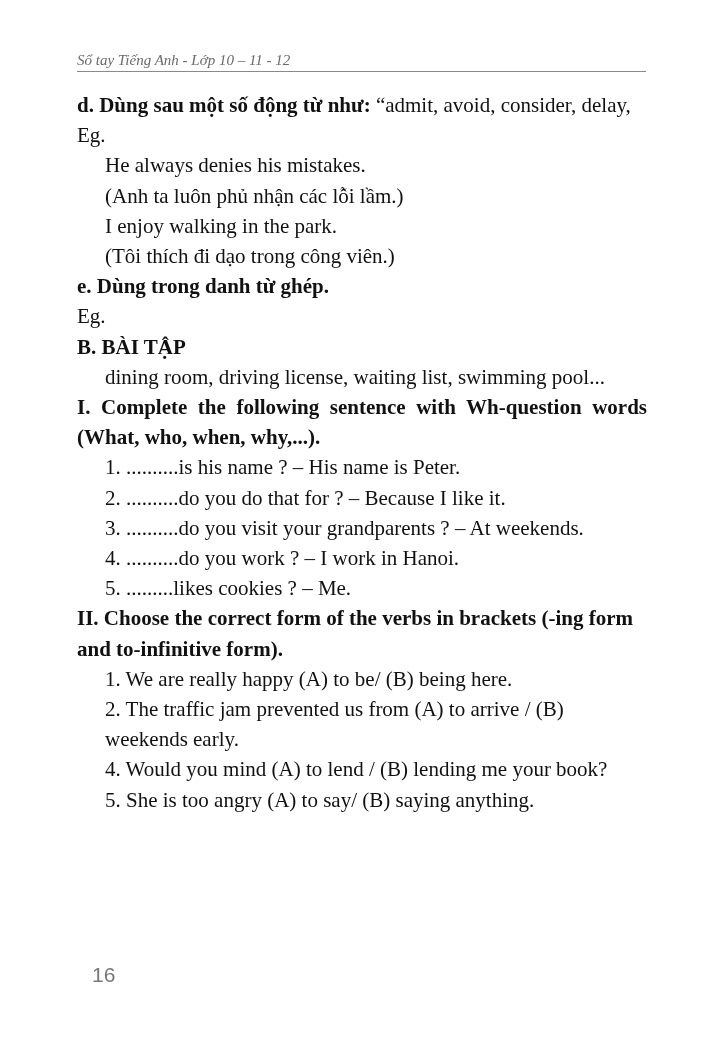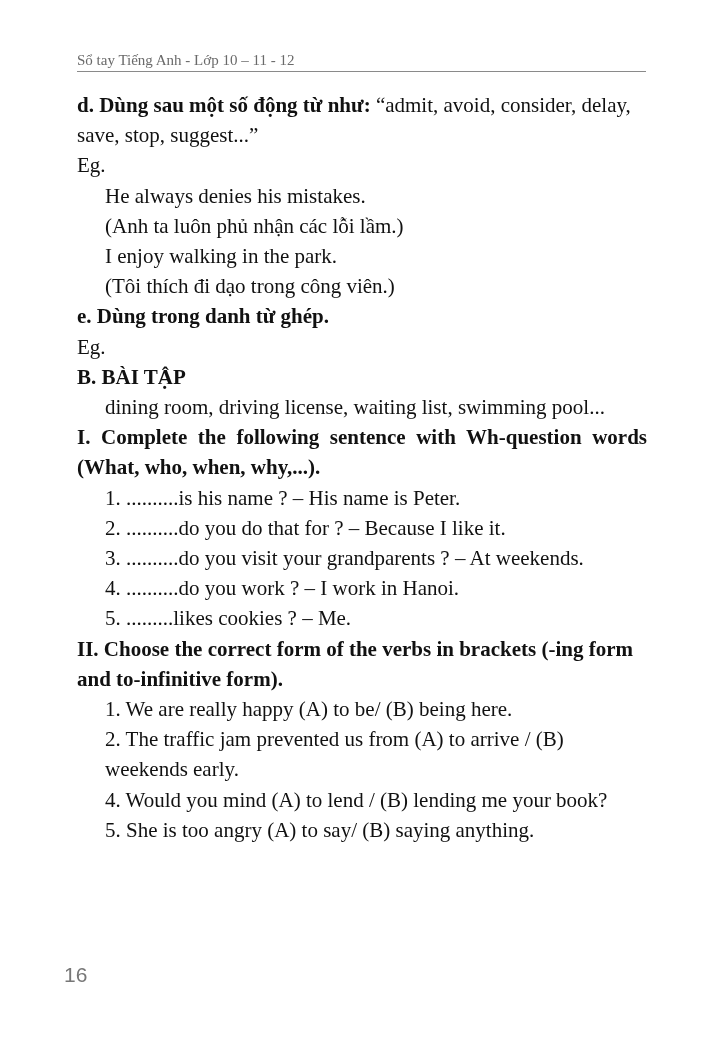--- a/index.html
+++ b/index.html
@@ -1,37 +1,36 @@
 <!DOCTYPE html>
 <html><head>
 <meta charset="utf-8">
 <style>
   html, body { margin: 0; padding: 0; background: #ffffff; }
   body { width: 723px; height: 1061px; position: relative; overflow: hidden;
          font-family: "Liberation Serif", serif; color: #111111; }
-  .header { position: absolute; left: 77px; top: 52px; 
+  .header { position: absolute; left: 77px; top: 52px; font-style: italic;
             font-size: 15px; color: #6a6a6a; }
   .header-rule { position: absolute; left: 77px; top: 71px; width: 569px; height: 1px; background: #8a8a8a; }
   .content { position: absolute; left: 77px; top: 90px; width: 570px; font-size: 21px; line-height: 30.2px; }
   .line { white-space: nowrap; }
   .indent { padding-left: 28px; }
   .bold { font-weight: bold; }
   .justify { text-align: justify; text-align-last: justify; white-space: normal; }
-  .page-number { position: absolute; left: 64px; top: 963px; font-family: "Liberation Sans", sans-serif;
+  .page-number { position: absolute; left: 92px; top: 963px; font-family: "Liberation Sans", sans-serif;
                  font-size: 21px; color: #777777; }
 </style>
 </head>
 <body>
 
 <div class="header">Sổ tay Tiếng Anh - Lớp 10 – 11 - 12</div>
 <div class="header-rule"></div>
 
 <div class="content">
   <div class="line"><span class="bold">d. Dùng sau một số động từ như:</span><span> “admit, avoid, consider, delay,</span></div>
-  <div class="line">save, stop, suggest...”</div>
   <div class="line">Eg.</div>
   <div class="line indent">He always denies his mistakes.</div>
   <div class="line indent">(Anh ta luôn phủ nhận các lỗi lầm.)</div>
   <div class="line indent">I enjoy walking in the park.</div>
   <div class="line indent">(Tôi thích đi dạo trong công viên.)</div>
 
   <div class="line bold">e. Dùng trong danh từ ghép.</div>
   <div class="line">Eg.</div>
   <div class="line bold">B. BÀI TẬP</div>
 

